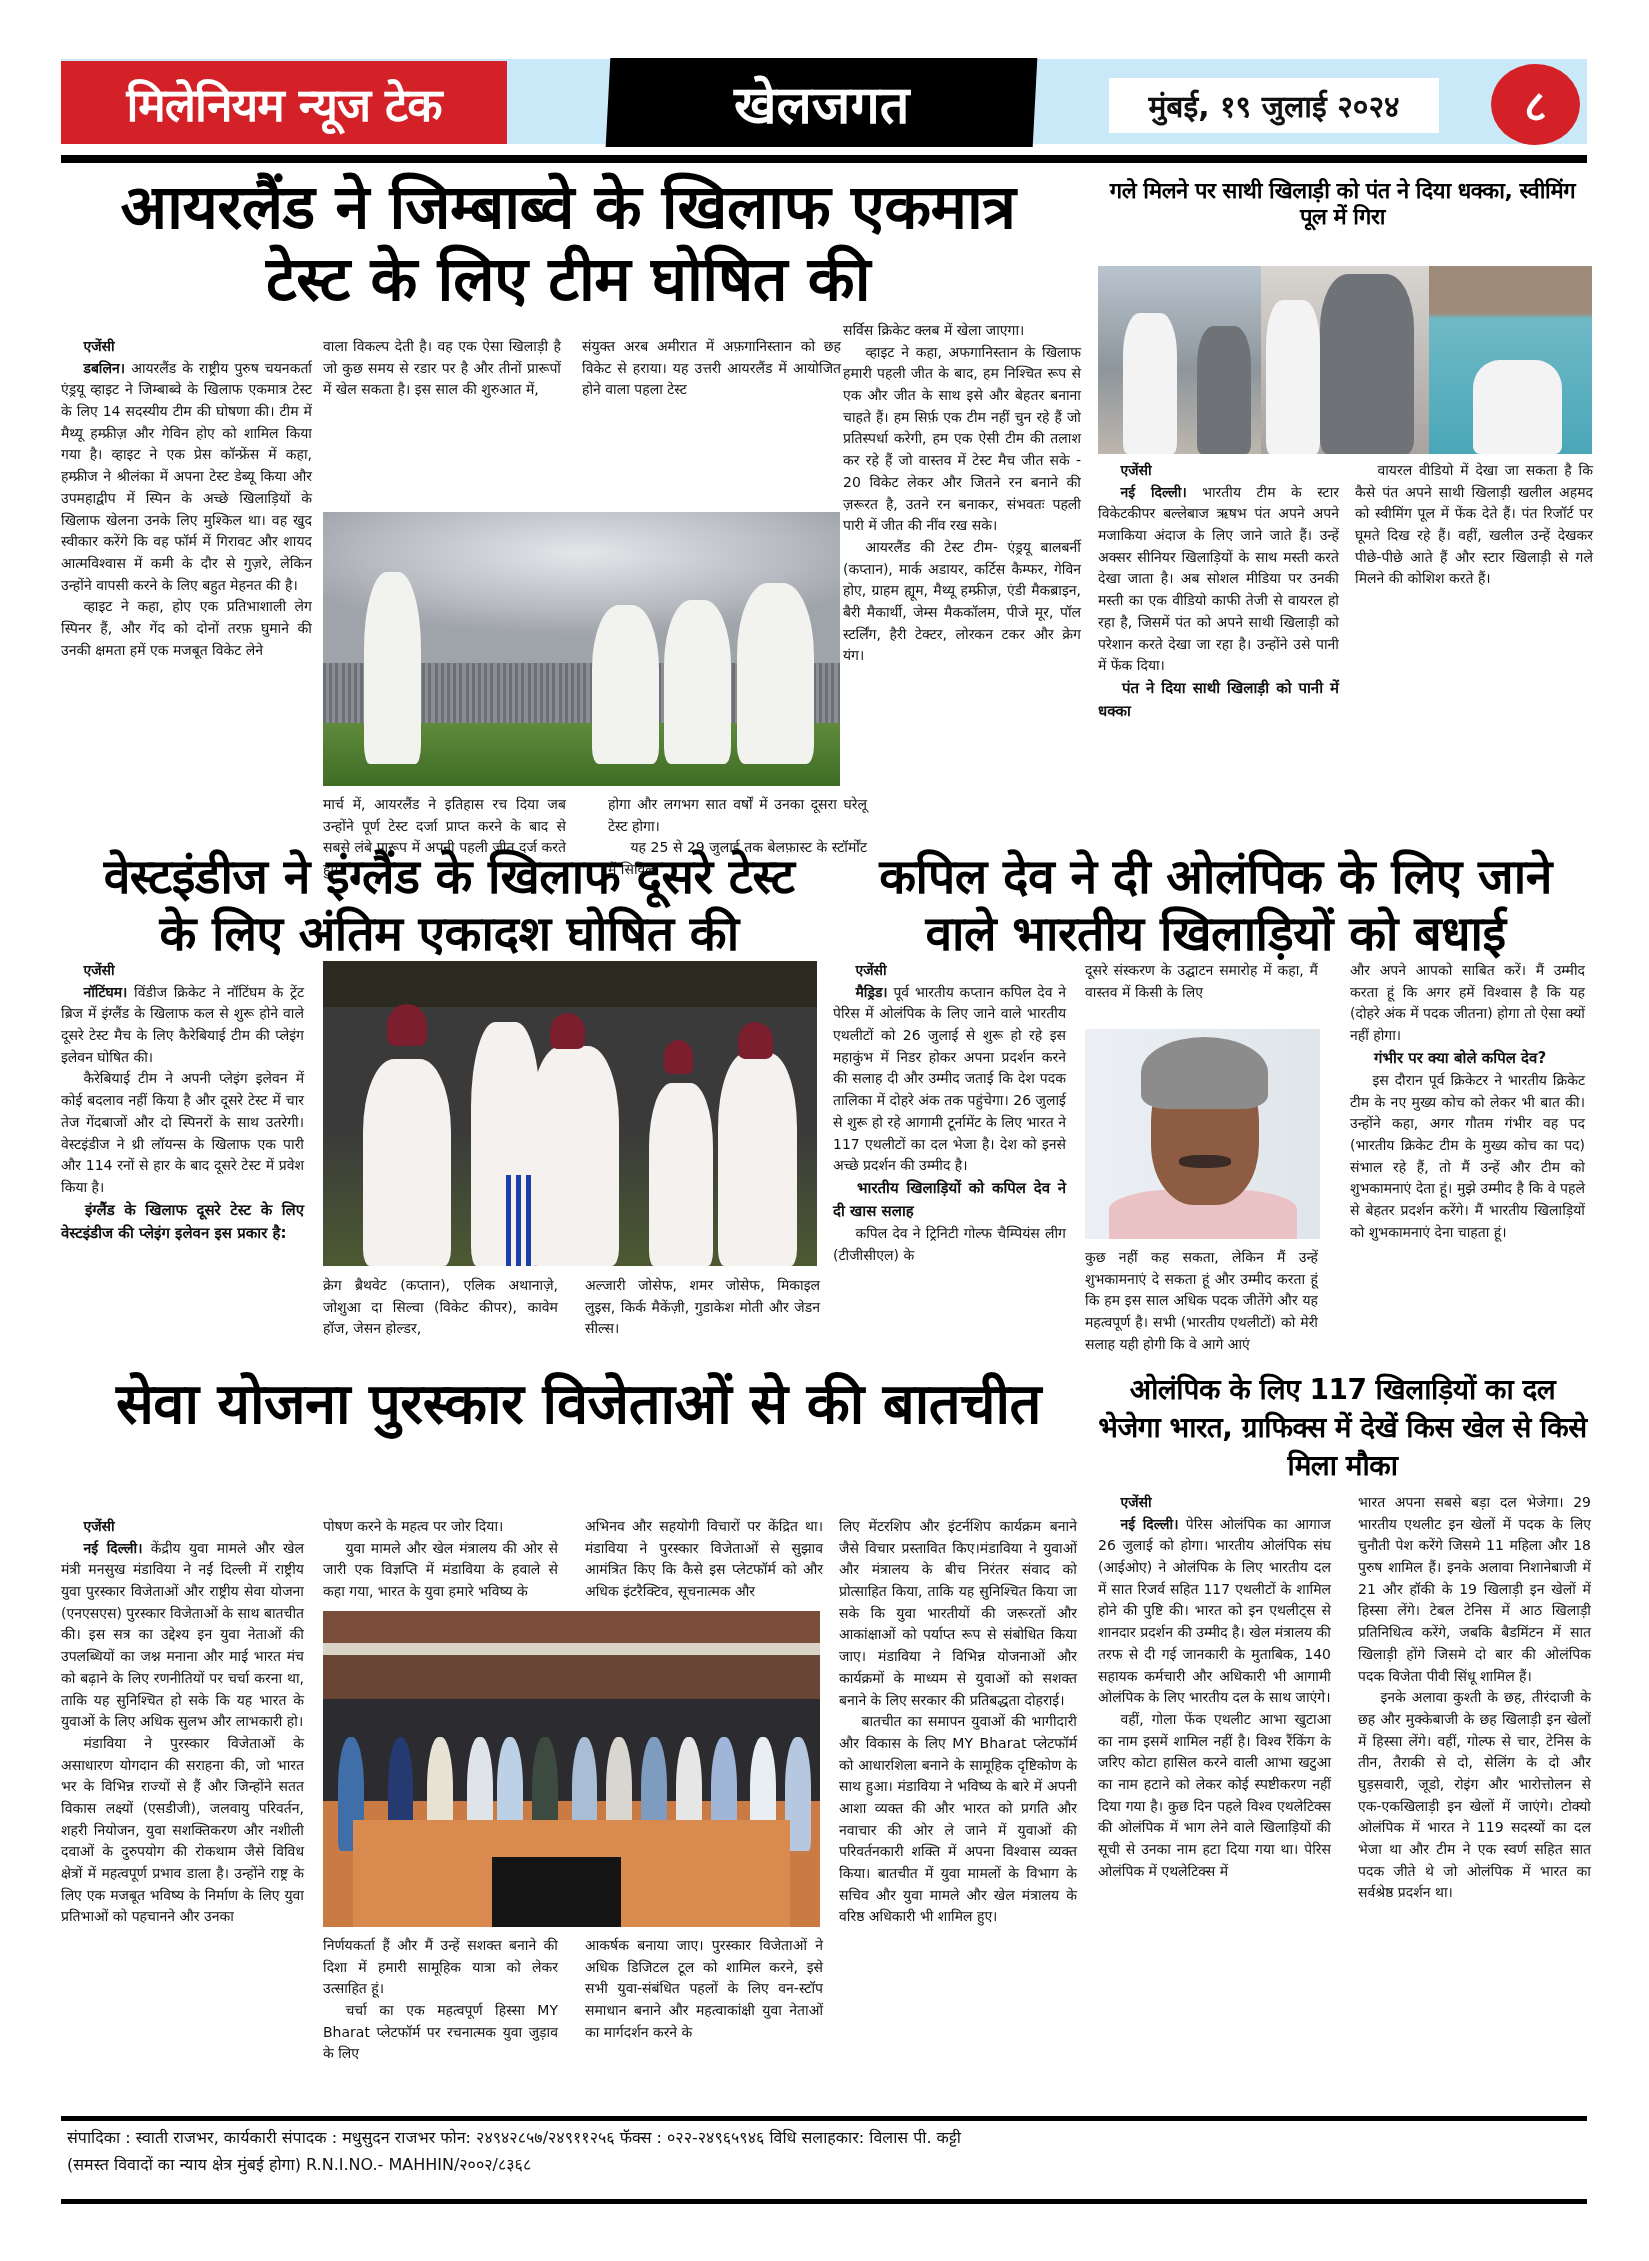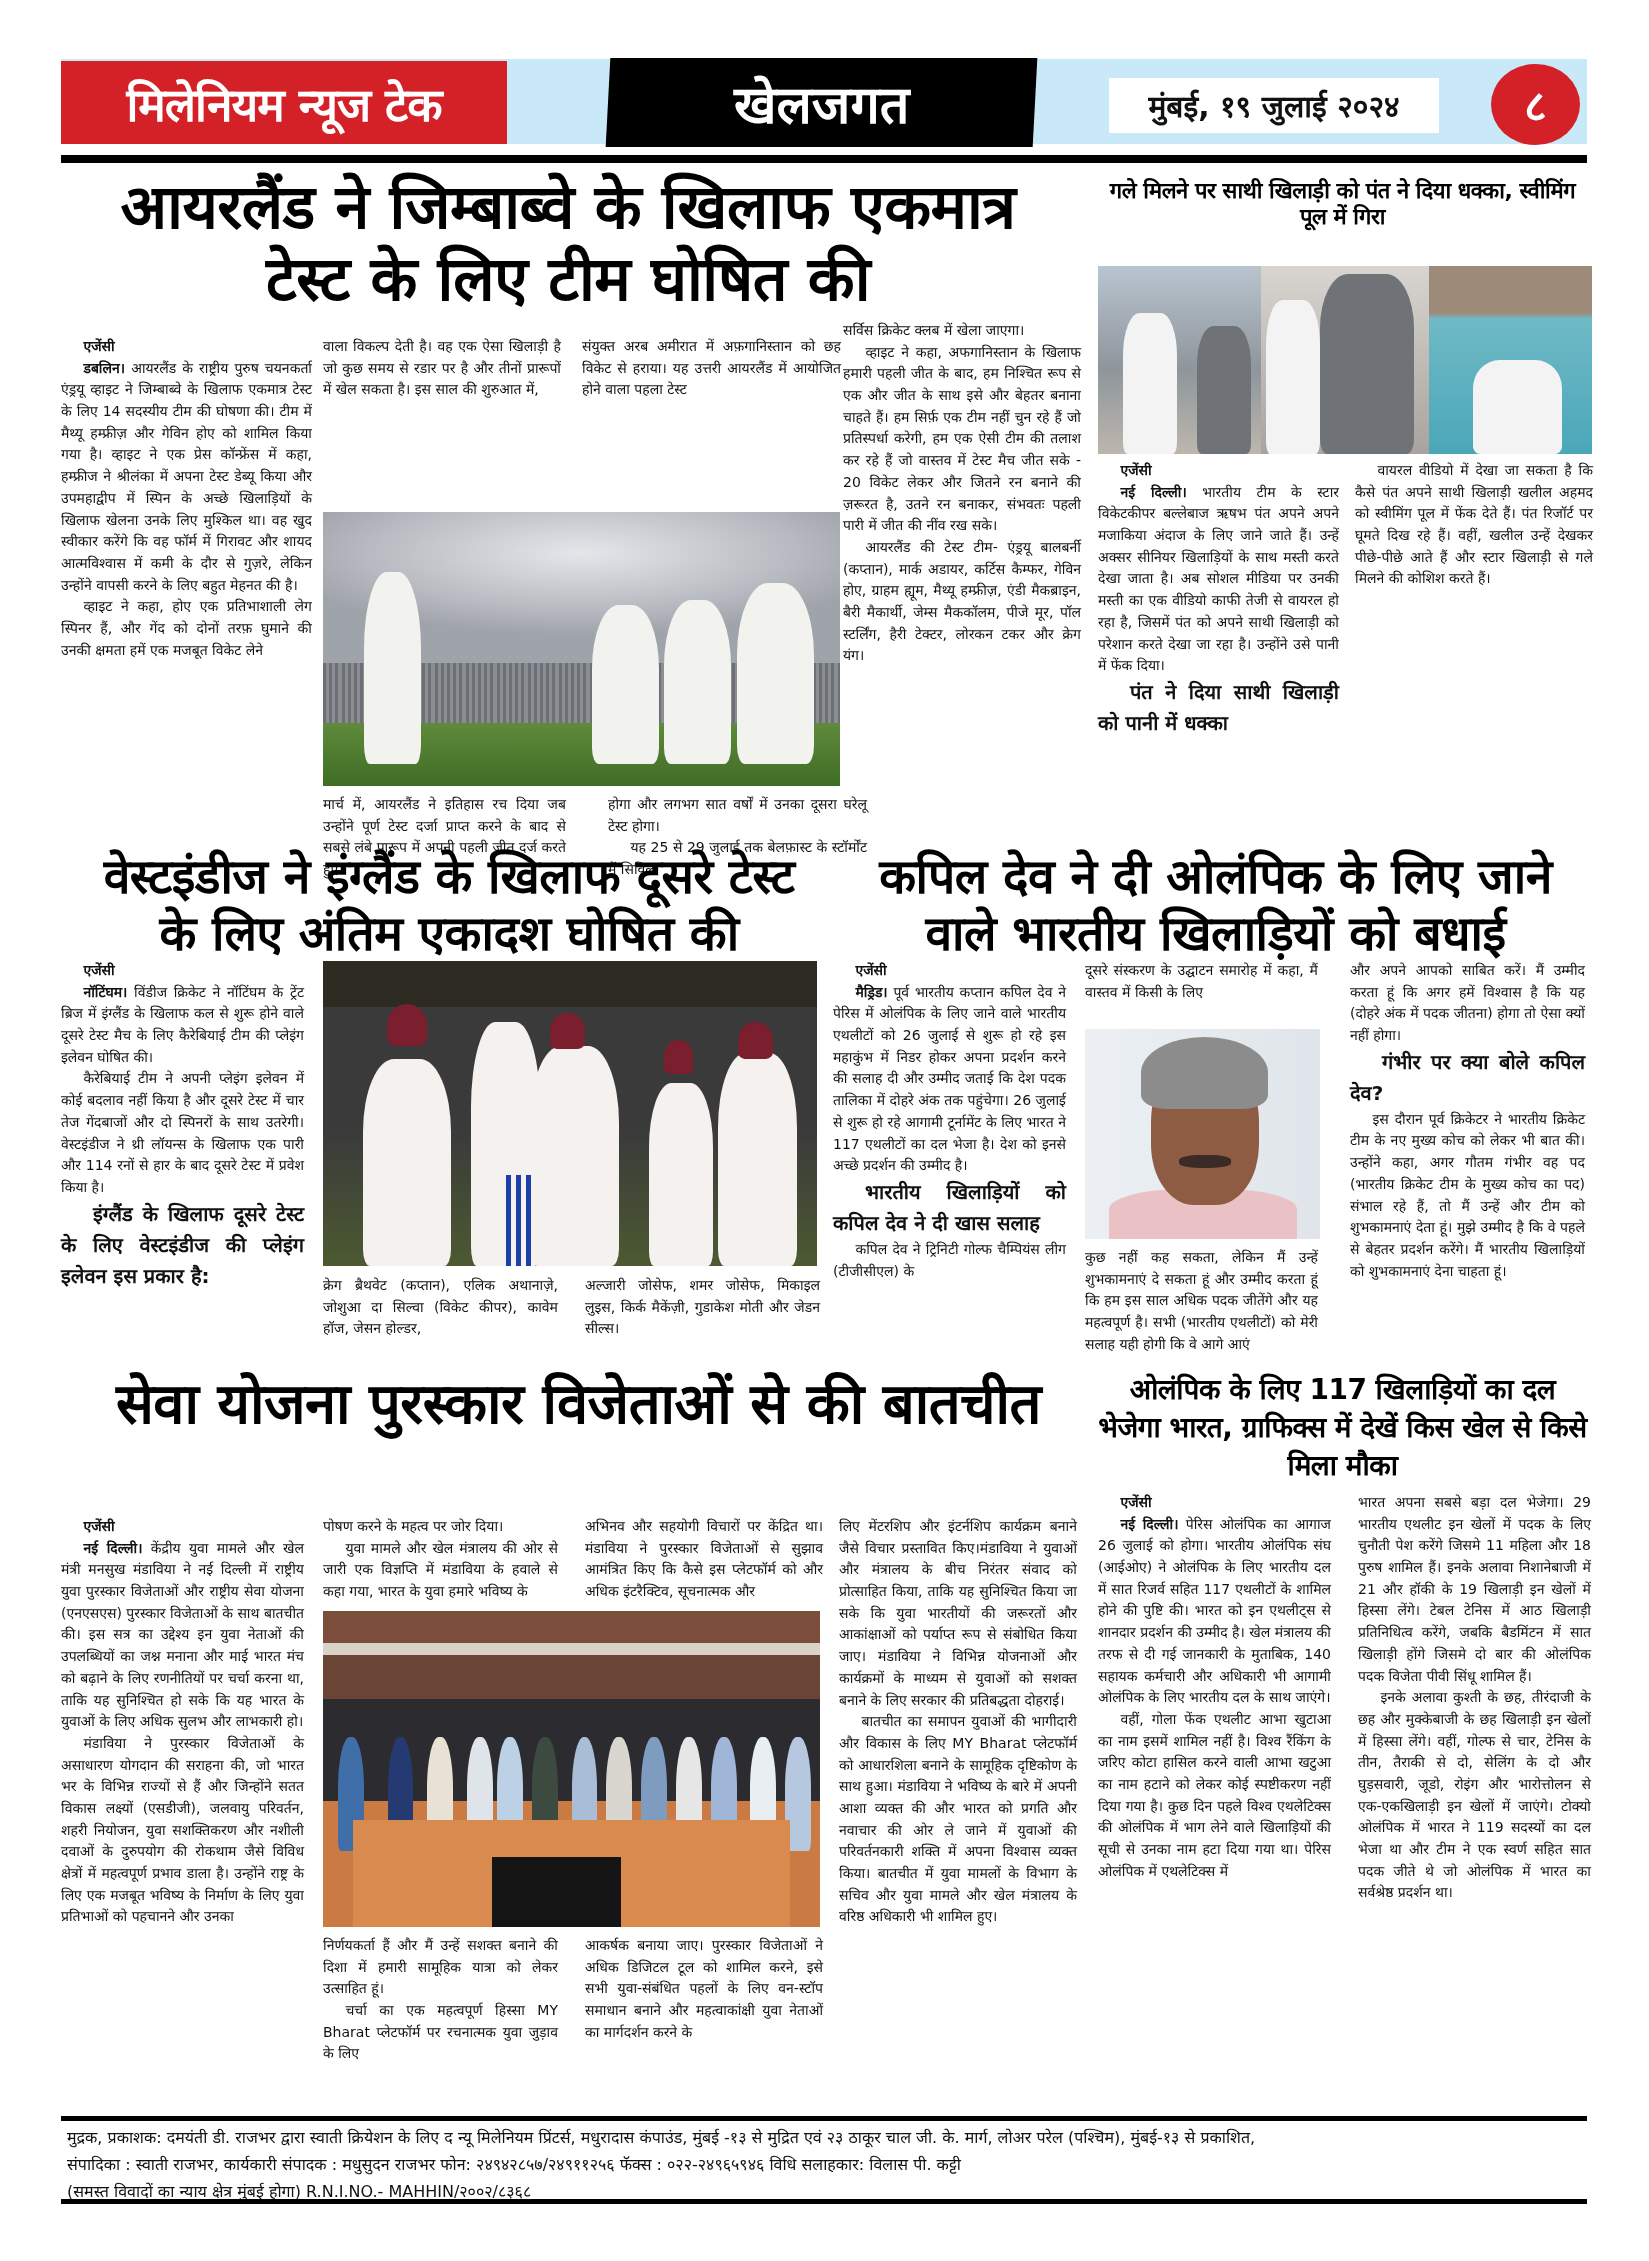--- a/index.html
+++ b/index.html
@@ -28,21 +28,21 @@
   .hl { font-weight: bold; color: #000; text-align: center; line-height: 1.18; letter-spacing: -0.5px; }
   .hl-big { font-size: 61px; }
   .hl-mid { font-size: 48px; }
   .hl-small { font-size: 22px; }
 
   
   .col { font-size: 14px; line-height: 1.55; text-align: justify; color: #111; font-family: "DejaVu Sans", sans-serif; }
   .col p { text-indent: 1.6em; margin: 0; }
   .col .dateline { font-weight: bold; }
   .col .agency { font-weight: bold; display: block; text-indent: 1.6em; }
-  .col .subhead { font-weight: bold; text-indent: 1.6em; font-size: 20px; }
+  .col .subhead { font-weight: bold; text-indent: 1.6em; font-size: 15px; }
 
   
   .photo { overflow: hidden; }
   .photo-cricket-ireland {
     background:
       radial-gradient(ellipse 60% 30% at 50% 15%, #e4e6ea 0%, #b6b9bf 70%, #9fa3aa 100%);
   }
   .photo-cricket-ireland .stand { position: absolute; left: 0; right: 0; top: 55%; height: 22%;
     background: repeating-linear-gradient(90deg, #6c6f75 0 3.1px, #8a8d92 3.1px 6.2px); }
   .photo-cricket-ireland .grass { position: absolute; left: 0; right: 0; bottom: 0; height: 23%; background: linear-gradient(#5f8a3c, #3f6d25); }
@@ -234,18 +234,17 @@
   <p><span class="dateline">नई दिल्ली।</span> <span>पेरिस ओलंपिक का आगाज 26 जुलाई को होगा। भारतीय ओलंपिक संघ (आईओए) ने ओलंपिक के लिए भारतीय दल में सात रिजर्व सहित 117 एथलीटों के शामिल होने की पुष्टि की। भारत को इन एथलीट्स से शानदार प्रदर्शन की उम्मीद है। खेल मंत्रालय की तरफ से दी गई जानकारी के मुताबिक, 140 सहायक कर्मचारी और अधिकारी भी आगामी ओलंपिक के लिए भारतीय दल के साथ जाएंगे।</span></p>
   <p>वहीं, गोला फेंक एथलीट आभा खुटाआ का नाम इसमें शामिल नहीं है। विश्व रैंकिंग के जरिए कोटा हासिल करने वाली आभा खटुआ का नाम हटाने को लेकर कोई स्पष्टीकरण नहीं दिया गया है। कुछ दिन पहले विश्व एथलेटिक्स की ओलंपिक में भाग लेने वाले खिलाड़ियों की सूची से उनका नाम हटा दिया गया था। पेरिस ओलंपिक में एथलेटिक्स में</p>
 </div>
 <div class="abs col" style="left:1358px; top:1492px; width:233px;">
   <p style="text-indent:0">भारत अपना सबसे बड़ा दल भेजेगा। 29 भारतीय एथलीट इन खेलों में पदक के लिए चुनौती पेश करेंगे जिसमे 11 महिला और 18 पुरुष शामिल हैं। इनके अलावा निशानेबाजी में 21 और हॉकी के 19 खिलाड़ी इन खेलों में हिस्सा लेंगे। टेबल टेनिस में आठ खिलाड़ी प्रतिनिधित्व करेंगे, जबकि बैडमिंटन में सात खिलाड़ी होंगे जिसमे दो बार की ओलंपिक पदक विजेता पीवी सिंधू शामिल हैं।</p>
   <p>इनके अलावा कुश्ती के छह, तीरंदाजी के छह और मुक्केबाजी के छह खिलाड़ी इन खेलों में हिस्सा लेंगे। वहीं, गोल्फ से चार, टेनिस के तीन, तैराकी से दो, सेलिंग के दो और घुड़सवारी, जूडो, रोइंग और भारोत्तोलन से एक-एकखिलाड़ी इन खेलों में जाएंगे। टोक्यो ओलंपिक में भारत ने 119 सदस्यों का दल भेजा था और टीम ने एक स्वर्ण सहित सात पदक जीते थे जो ओलंपिक में भारत का सर्वश्रेष्ठ प्रदर्शन था।</p>
 </div>
 
 <div class="abs footer-rule" style="top:2116px;"></div>
 <div class="abs footer" style="top:2124px; width:1521px;">
-  <div>मुद्रक, प्रकाशक: दमयंती डी. राजभर द्वारा स्वाती क्रियेशन के लिए द न्यू मिलेनियम प्रिंटर्स, मधुरादास कंपाउंड, मुंबई -१३ से मुद्रित एवं २३ ठाकूर चाल जी. के. मार्ग, लोअर परेल (पश्चिम), मुंबई-१३ से प्रकाशित,</div>
   <div>संपादिका : स्वाती राजभर, कार्यकारी संपादक : मधुसुदन राजभर फोन: २४९४२८५७/२४९११२५६ फॅक्स : ०२२-२४९६५९४६ विधि सलाहकार: विलास पी. कट्टी</div>
   <div>(समस्त विवादों का न्याय क्षेत्र मुंबई होगा) R.N.I.NO.- MAHHIN/२००२/८३६८</div>
 </div>
 <div class="abs footer-rule" style="top:2199px;"></div>
 
 
 </body></html>

